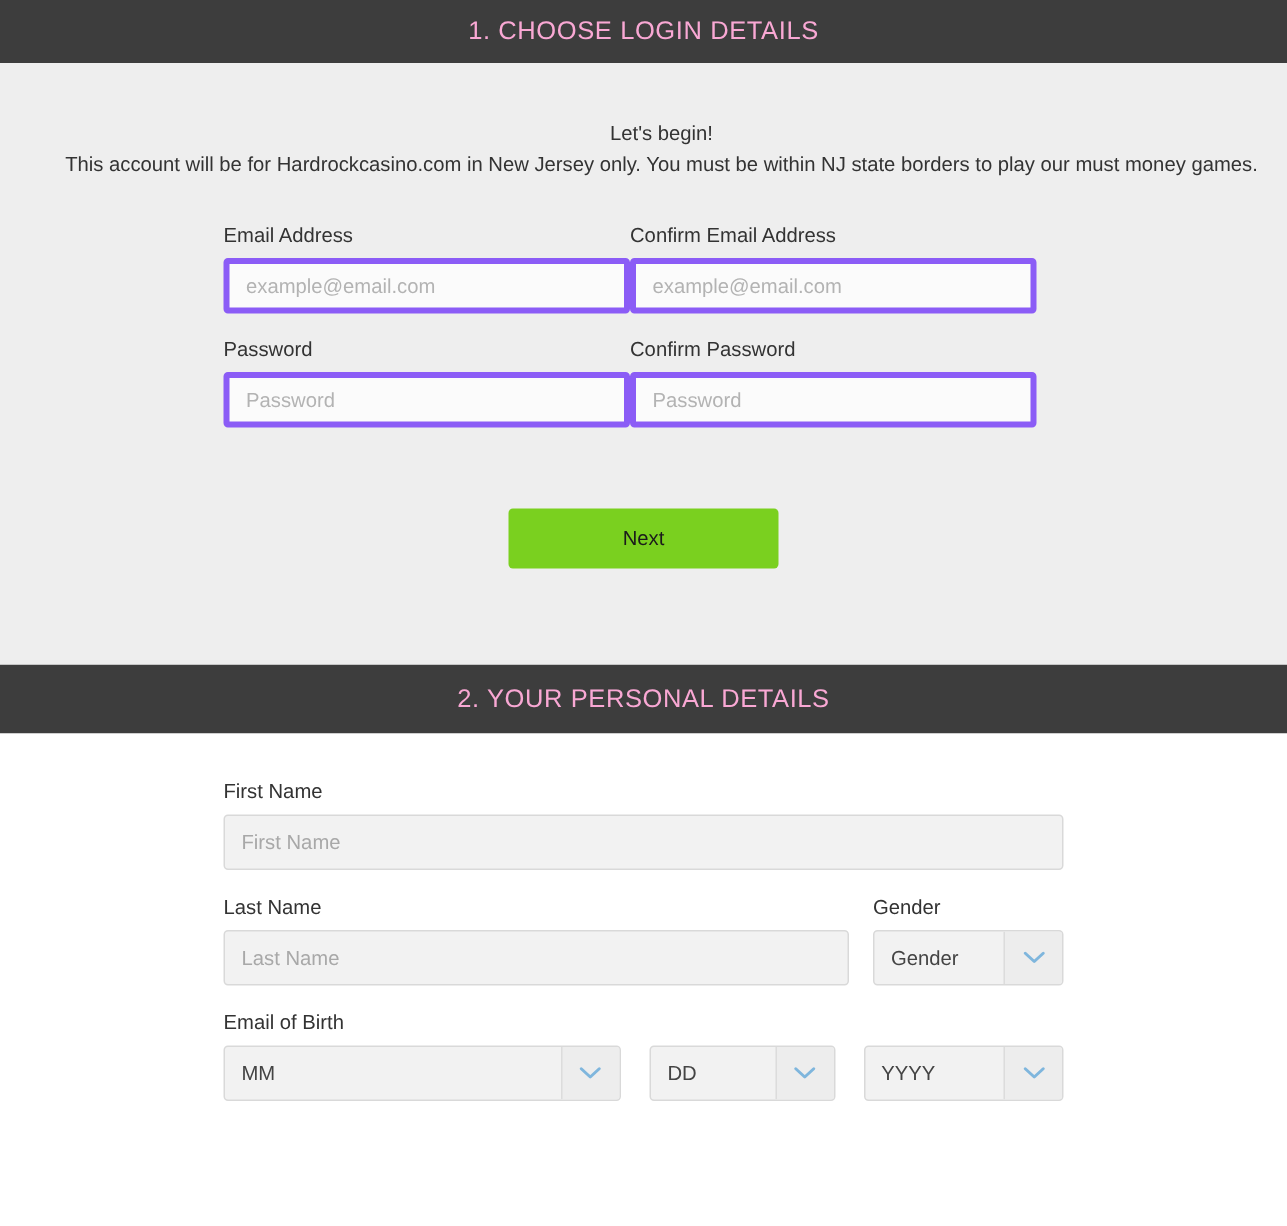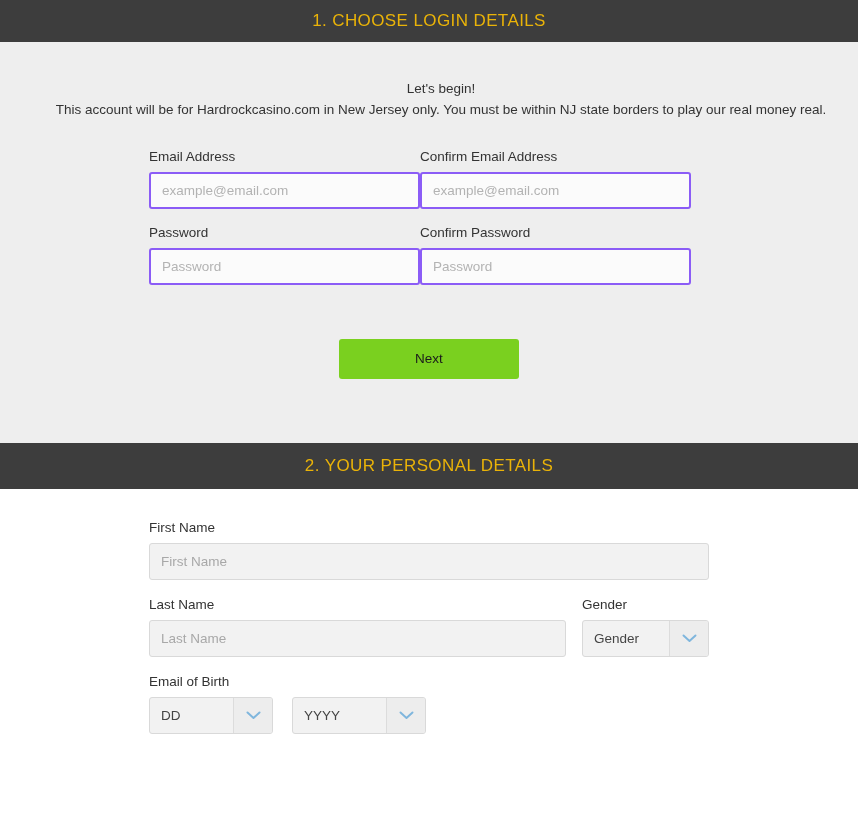--- a/index.html
+++ b/index.html
@@ -11,21 +11,21 @@
     height: 817px;
     background: #ffffff;
     font-family: "Liberation Sans", sans-serif;
     overflow: hidden;
     -webkit-font-smoothing: antialiased;
   }
 
   
   .section-bar {
     background: #3d3d3d;
-    color: #eab308;
+    color: #f9a8d4;
     text-align: center;
     font-size: 17px;
     letter-spacing: 0.4px;
     height: 42px;
     line-height: 42px;
     width: 100%;
     box-sizing: border-box;
     font-weight: 400;
   }
   .section-bar.second {
@@ -75,21 +75,21 @@
     color: #333333;
     margin-bottom: 7px;
     line-height: 16px;
   }
 
   input.text-input {
     display: block;
     width: 100%;
     height: 37px;
     box-sizing: border-box;
-    border: 2px solid #8b5cf6;
+    border: 4px solid #8b5cf6;
     border-radius: 3px;
     background: #fbfbfb;
     padding: 0 11px;
     font-size: 13.5px;
     color: #333333;
     font-family: "Liberation Sans", sans-serif;
     outline: none;
   }
   input.text-input::placeholder {
     color: #b3b3b3;
@@ -204,21 +204,21 @@
 <body>
 
 <div>
 
   <div class="section-bar">1. CHOOSE LOGIN DETAILS</div>
 
   <div class="section-login">
 
     <div class="intro">
       <span class="intro-line">Let's begin!</span>
-      <span class="intro-line">This account will be for Hardrockcasino.com in New Jersey only. You must be within NJ state borders to play our real money real.</span>
+      <span class="intro-line">This account will be for Hardrockcasino.com in New Jersey only. You must be within NJ state borders to play our must money games.</span>
     </div>
 
     <div class="form-area">
 
       <div class="row">
         <div class="col">
           <label class="field-label">Email Address</label>
           <input class="text-input" type="text" placeholder="example@email.com" style="">
         </div>
         <div class="col">
@@ -274,20 +274,28 @@
               </svg>
             </span>
           </div>
         </div>
       </div>
 
       <div class="block">
         <label class="field-label">Email of Birth</label>
         <div class="dob-row">
 
+          <div class="select-box dob-mm">
+            <span class="select-value">MM</span>
+            <span class="select-arrow">
+              <svg width="15" height="9" viewBox="0 0 15 9" aria-hidden="true">
+                <path d="M1.5 1.5 L7.5 7 L13.5 1.5" fill="none" stroke="#7fb6dd" stroke-width="2" stroke-linecap="round" stroke-linejoin="round"></path>
+              </svg>
+            </span>
+          </div>
 
           <div class="select-box dob-dd">
             <span class="select-value">DD</span>
             <span class="select-arrow">
               <svg width="15" height="9" viewBox="0 0 15 9" aria-hidden="true">
                 <path d="M1.5 1.5 L7.5 7 L13.5 1.5" fill="none" stroke="#7fb6dd" stroke-width="2" stroke-linecap="round" stroke-linejoin="round"></path>
               </svg>
             </span>
           </div>
 

